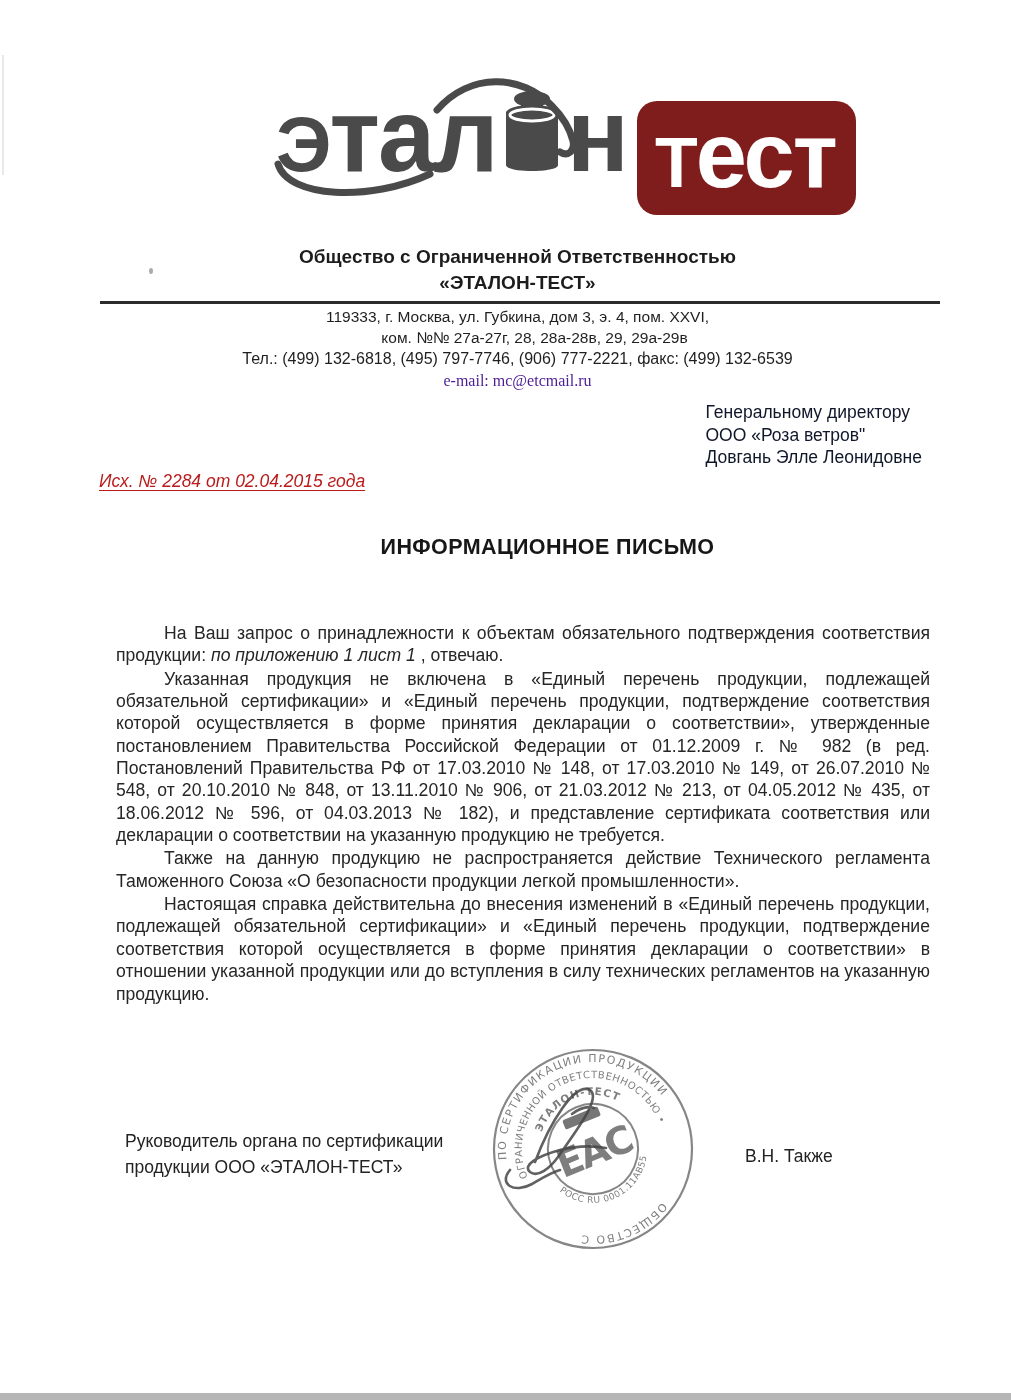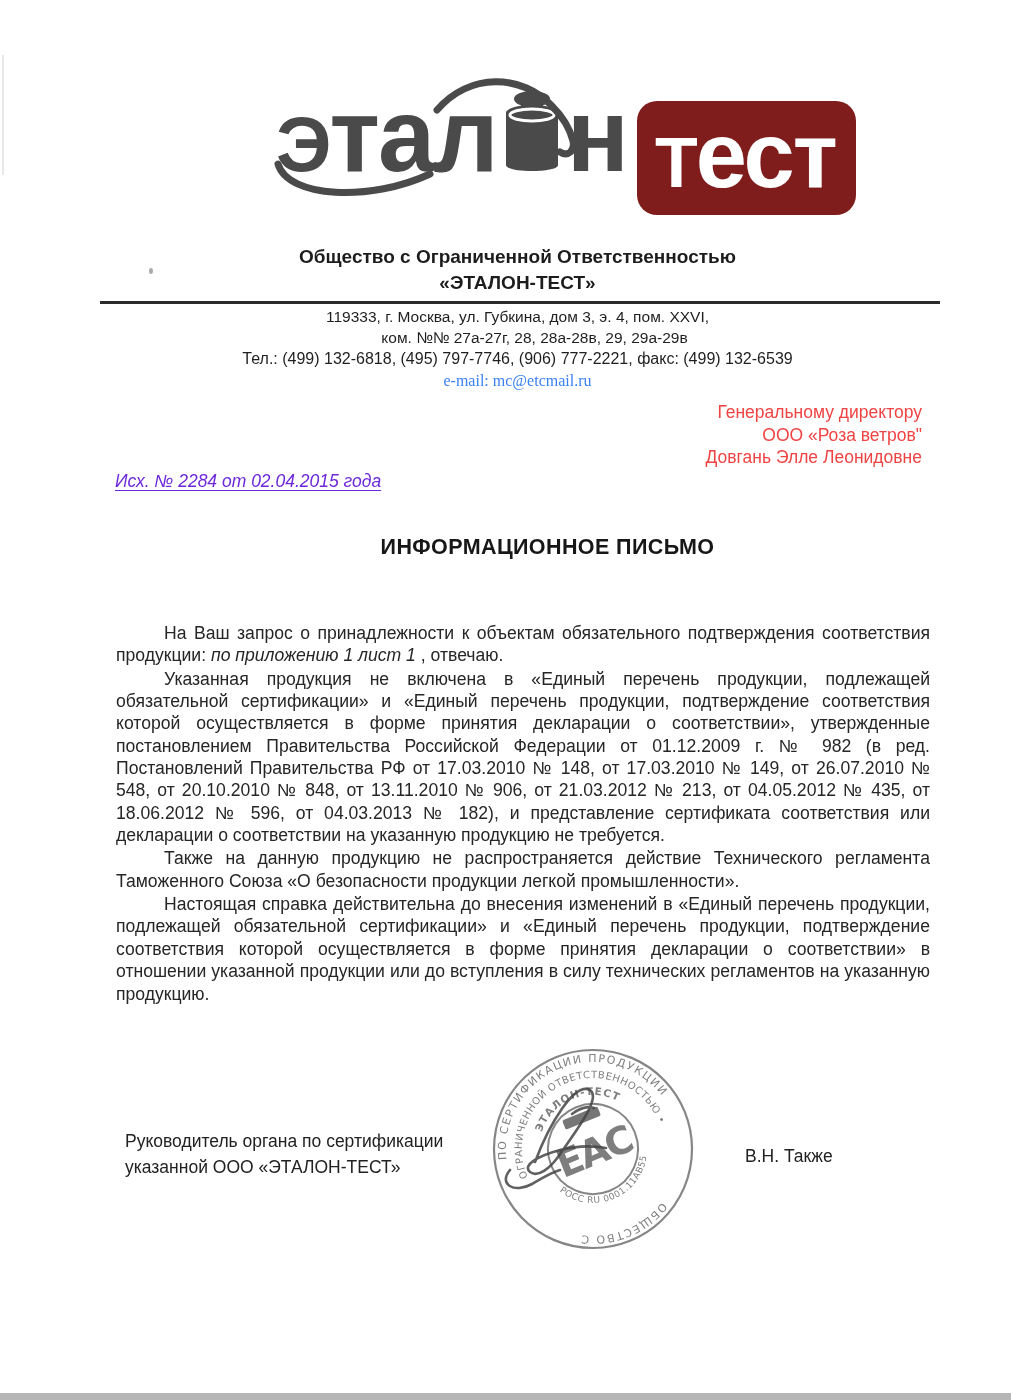--- a/index.html
+++ b/index.html
@@ -25,28 +25,28 @@
   .logo-box .blower { font-size:92px; line-height:1; }
   .logo-swoosh { left:230px; top:48px; width:580px; height:170px; pointer-events:none; }
 
   
   .org1 { left:25px;  top:246px; width:985px; text-align:center; font-size:19px; font-weight:bold; color:#1c1c1c; }
   .org2 { left:25px;  top:272px; width:985px; text-align:center; font-size:19px; font-weight:bold; color:#1c1c1c; }
   .rule { left:100px; top:301px; width:840px; height:3px; background:#2b2b2b; }
   .addr1 { left:25px; top:308px; width:985px; text-align:center; font-size:15.5px; color:#1f1f1f; }
   .addr2 { left:42px; top:329px; width:985px; text-align:center; font-size:15.5px; color:#1f1f1f; }
   .addr3 { left:25px; top:350px; width:985px; text-align:center; font-size:16px;  color:#1f1f1f; }
-  .email { left:25px; top:372px; width:985px; text-align:center; font-size:16px;  color:#3b82f6;
+  .email { left:25px; top:372px; width:985px; text-align:center; font-size:16px;  color:#4c1d95;
            font-family:"Liberation Serif", serif; }
 
   
-  .recipient { top:401px; right:89px; text-align:right; font-size:17.5px; line-height:22.5px; color:#ef4444; }
+  .recipient { top:401px; right:89px; text-align:left; font-size:17.5px; line-height:22.5px; color:#0f172a; }
 
   
-  .refline { left:115px; top:471px; font-size:17.5px; font-style:italic; color:#6d28d9;
+  .refline { left:99px; top:471px; font-size:17.5px; font-style:italic; color:#b91c1c;
              text-decoration:underline; text-underline-offset:3px; }
   .title { left:60px; top:535px; width:975px; text-align:center;
            font-size:21.5px; font-weight:bold; letter-spacing:0.4px; color:#171717; }
 
   
   .body-text { left:115px; top:621px; width:816px; font-size:17.6px; line-height:22.35px;
                text-align:justify; color:#262626; }
   .body-text p { margin:1px; text-indent:48px; }
   .ital { font-style:italic; }
 
@@ -103,21 +103,21 @@
 
   <div class="abs body-text">
     <p><span>На Ваш запрос о принадлежности к объектам обязательного подтверждения соответствия продукции: </span><span class="ital">по приложению 1 лист 1</span><span> , отвечаю.</span></p>
     <p>Указанная продукция не включена в «Единый перечень продукции, подлежащей обязательной сертификации» и «Единый перечень продукции, подтверждение соответствия которой осуществляется в форме принятия декларации о соответствии», утвержденные постановлением Правительства Российской Федерации от 01.12.2009 г. № 982 (в ред. Постановлений Правительства РФ от 17.03.2010 № 148, от 17.03.2010 № 149, от 26.07.2010 № 548, от 20.10.2010 № 848, от 13.11.2010 № 906, от 21.03.2012 № 213, от 04.05.2012 № 435, от 18.06.2012 № 596, от 04.03.2013 № 182), и представление сертификата соответствия или декларации о соответствии на указанную продукцию не требуется.</p>
     <p>Также на данную продукцию не распространяется действие Технического регламента Таможенного Союза «О безопасности продукции легкой промышленности».</p>
     <p>Настоящая справка действительна до внесения изменений в «Единый перечень продукции, подлежащей обязательной сертификации» и «Единый перечень продукции, подтверждение соответствия которой осуществляется в форме принятия декларации о соответствии» в отношении указанной продукции или до вступления в силу технических регламентов на указанную продукцию.</p>
   </div>
 
   <div class="abs role">
     <div>Руководитель органа по сертификации</div>
-    <div>указанной ООО «ЭТАЛОН-ТЕСТ»</div>
+    <div>продукции ООО «ЭТАЛОН-ТЕСТ»</div>
   </div>
   <div class="abs signer">В.Н. Также</div>
 
   <svg class="abs stamp" viewBox="0 0 220 220" xmlns="http://www.w3.org/2000/svg" xmlns:xlink="http://www.w3.org/1999/xlink">
     <g transform="rotate(-22 110 110)">
       <defs>
         <path id="ringOuterCW" d="M 110,110 m -87,0 a 87,87 0 1,1 174,0 a 87,87 0 1,1 -174,0"></path>
         <path id="ringMidCW" d="M 110,110 m -71,0 a 71,71 0 1,1 142,0 a 71,71 0 1,1 -142,0"></path>
         <path id="ringInnCW" d="M 110,110 m -54,0 a 54,54 0 1,1 108,0 a 54,54 0 1,1 -108,0"></path>
         <path id="ringInnCCW" d="M 110,110 m -54,0 a 54,54 0 1,0 108,0 a 54,54 0 1,0 -108,0"></path>

